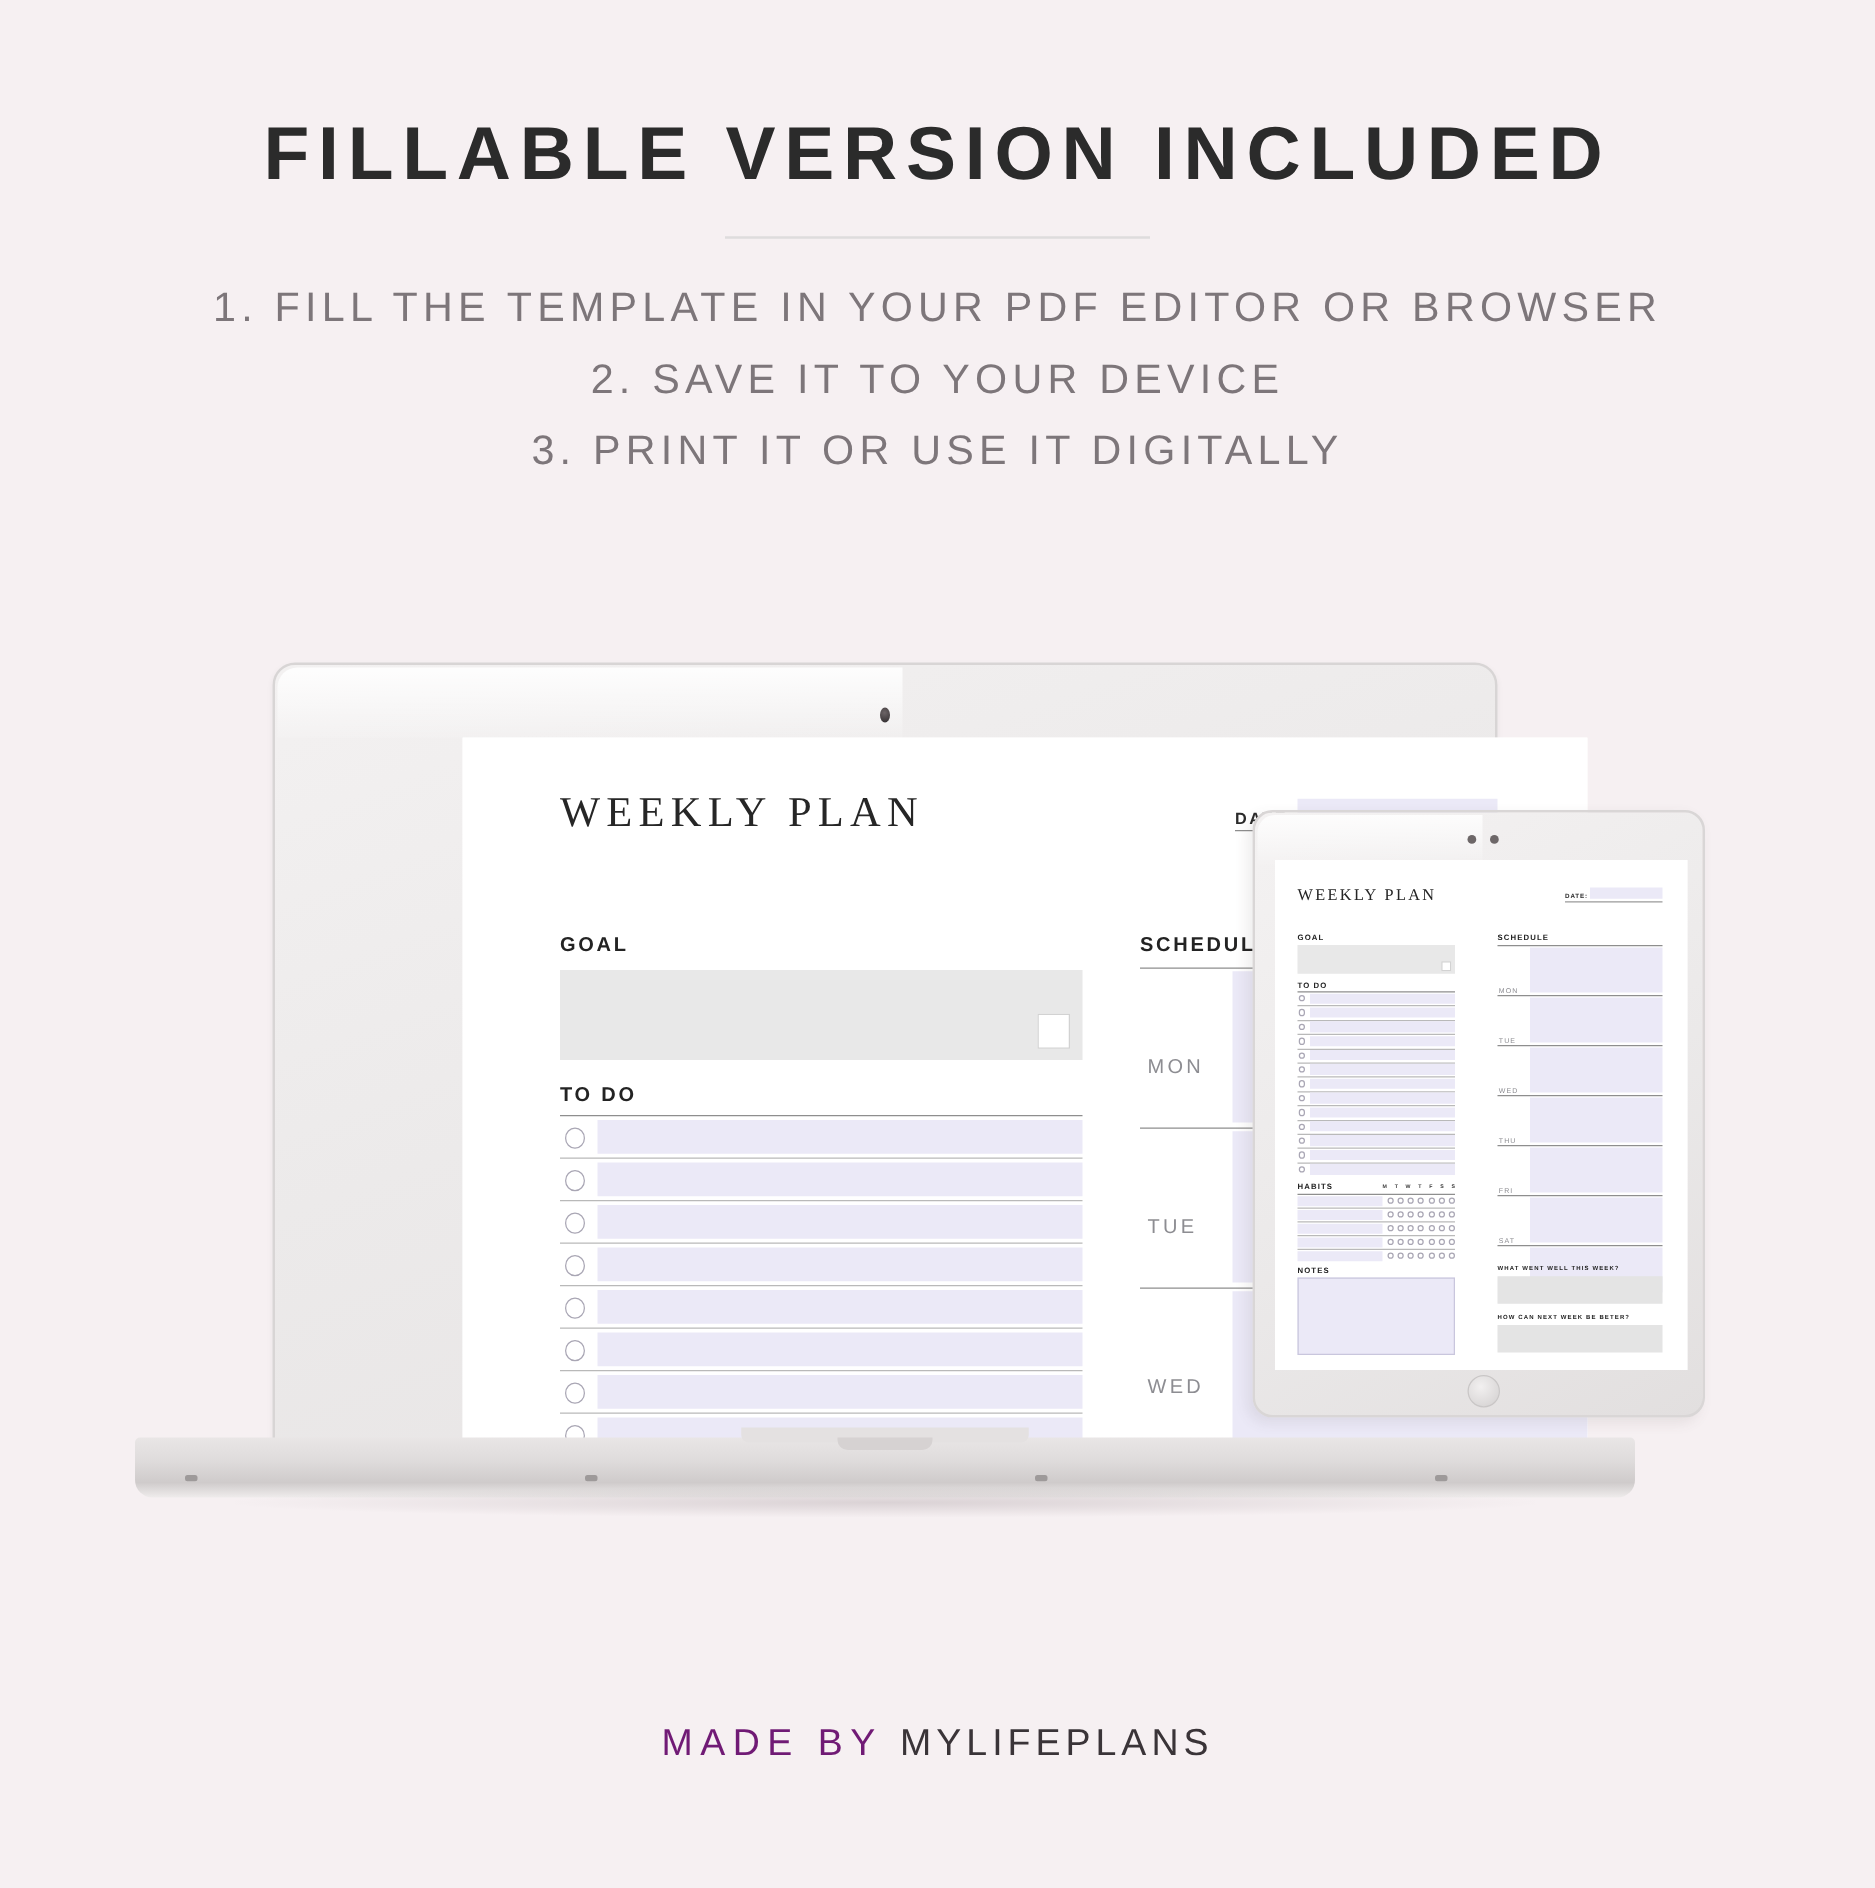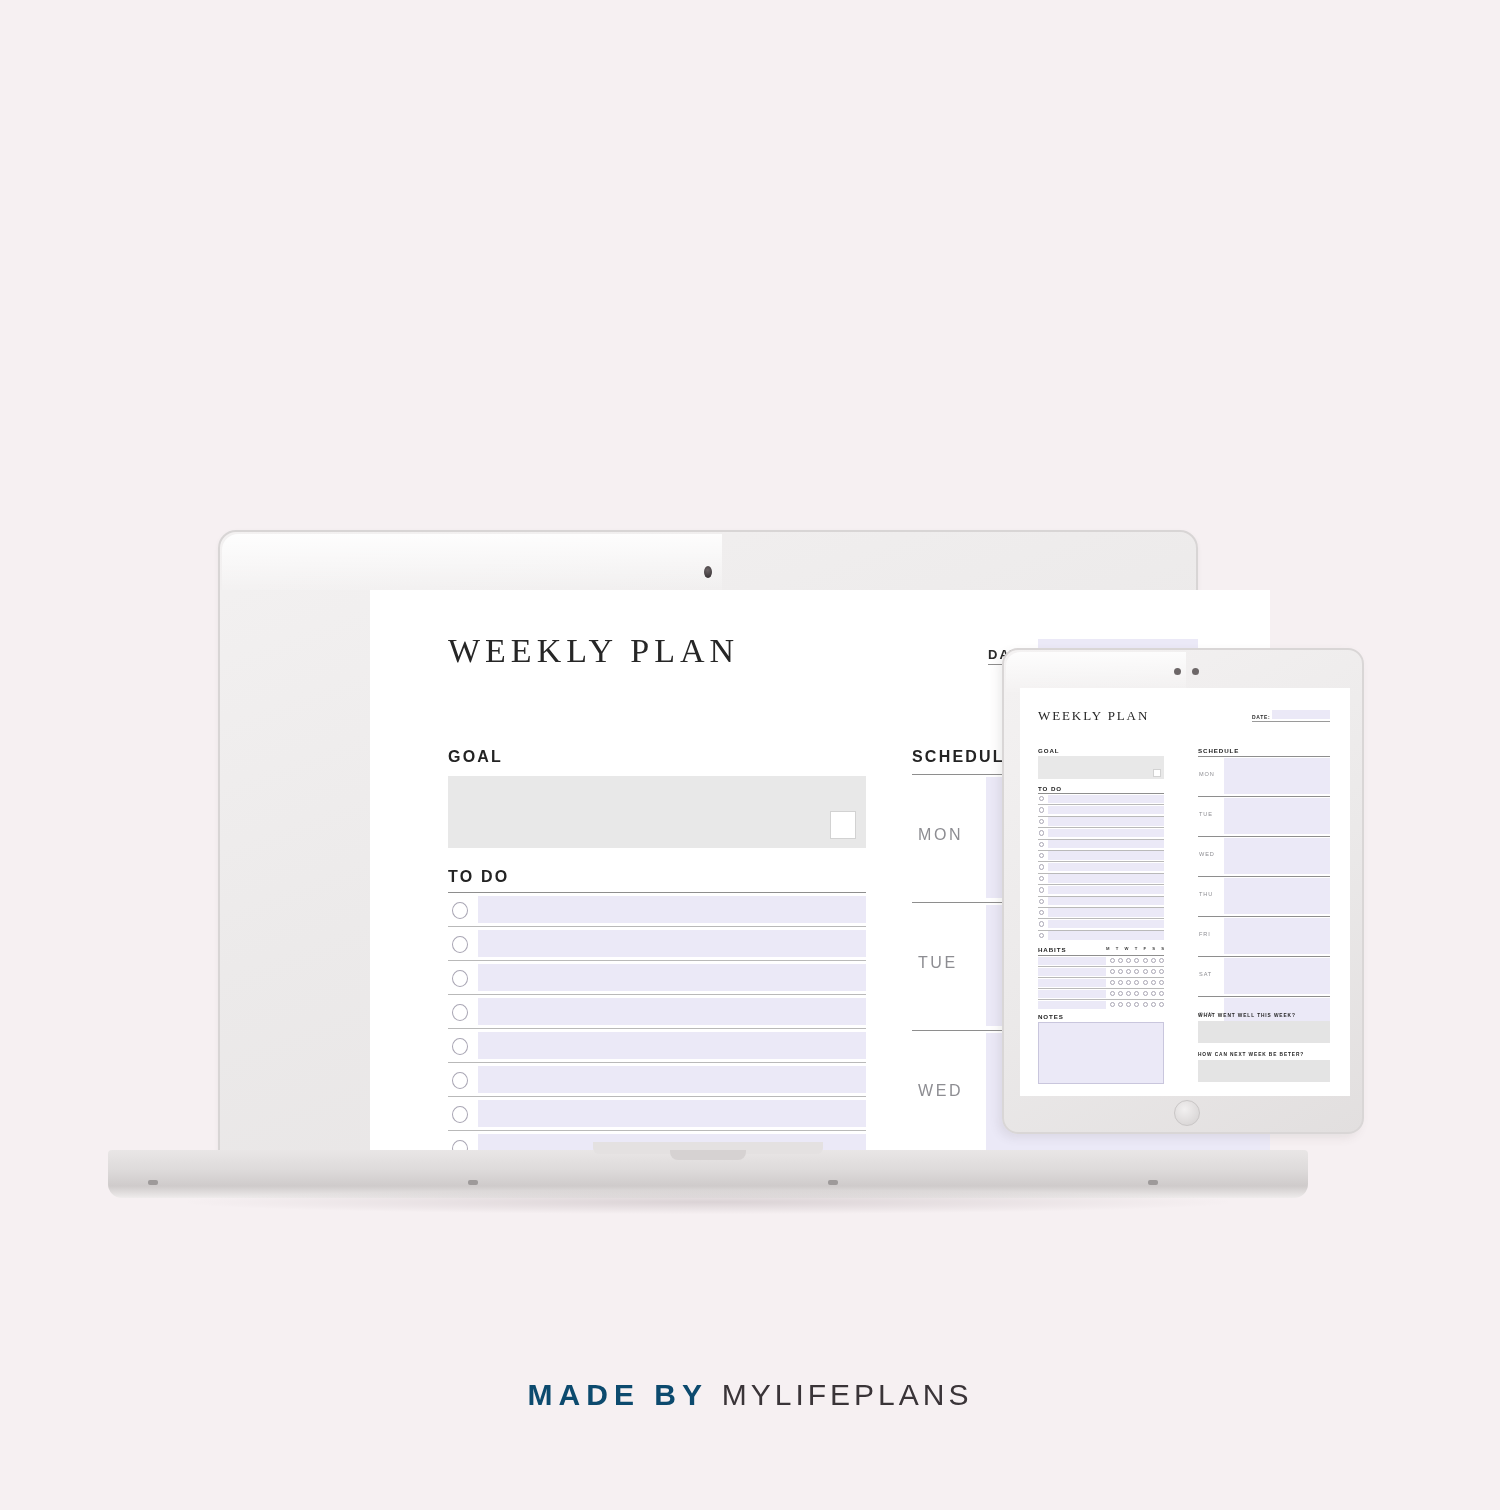--- a/index.html
+++ b/index.html
@@ -36,21 +36,21 @@
     line-height: 57px;
     white-space: nowrap;
   }
 
   
   .footer {
     position: absolute; top: 1378px; left: 0; width: 1500px;
     text-align: center; white-space: nowrap;
   }
   .footer .made-by {
-    font-size: 30px; letter-spacing: 6px; color: #0c4a6e; font-weight: 700;
+    font-size: 30px; letter-spacing: 6px; color: #701a75; font-weight: 400;
   }
   .footer .brand {
     font-size: 30px; letter-spacing: 4px; color: #3a3438; font-weight: 400;
   }
 
   
   .laptop { position: absolute; left: 108px; top: 530px; width: 1200px; height: 710px; }
   .laptop-lid {
     position: absolute; left: 110px; top: 0; width: 980px; height: 628px;
     background: linear-gradient(160deg,#f3f1f1 0%, #eceaea 45%, #e6e3e3 100%);
@@ -89,21 +89,21 @@
   .foot { position:absolute; top:30px; width:10px; height:5px; background:#9e9a9a; border-radius:2px; }
   .laptop-shadow {
     position: absolute; left: 80px; top: 660px; width: 1040px; height: 24px;
     background: radial-gradient(ellipse at center, rgba(120,105,110,0.22), rgba(120,105,110,0) 72%);
   }
 
   
   .planner { position: relative; background: #fff; }
   .pl-title { font-weight: 300; color: #262626; font-family: Liberation Serif, serif; }
   .pl-head { font-weight: 700; color: #232323; }
-  .pl-day { color: #8d8d92; font-weight: 400; }
+  .pl-day { color: #8d8d92; font-weight: 400; margin-top: 19px; }
   .field { background: #ebe9f7; }
   .goalbox { background: #e8e8e8; position: relative; }
   .goalcheck { position:absolute; background:#fff; border:1px solid #d2d2d2; }
   .rule { background: #8e8e8e; }
   .rule-thin { background: #b9b9b9; }
   .circ { border: 1px solid #a9a6b4; border-radius: 50%; background:#fff; }
 
   
   .lp { position:absolute; left:0; top:0; width:900px; height:568px; }
   .lp .t-title { position:absolute; left:78px; top:42px; font-size:34px; letter-spacing:5px; }
@@ -189,20 +189,29 @@
   .tp .t-q1 { left:178px; top:325px; font-size:4.8px; }
   .tp .q1box { position:absolute; left:178px; top:333px; width:132px; height:22px; background:#e4e4e4; }
   .tp .t-q2 { left:178px; top:364px; font-size:4.8px; }
   .tp .q2box { position:absolute; left:178px; top:372px; width:132px; height:22px; background:#e4e4e4; }
 </style>
 </head>
 <body>
 
 <div class="page">
 
+  <div class="header">
+    <div class="main-title">FILLABLE VERSION INCLUDED</div>
+    <div class="divider"></div>
+    <div class="steps">
+      <div class="step-line">1. FILL THE TEMPLATE IN YOUR PDF EDITOR OR BROWSER</div>
+      <div class="step-line">2. SAVE IT TO YOUR DEVICE</div>
+      <div class="step-line">3. PRINT IT OR  USE IT DIGITALLY</div>
+    </div>
+  </div>
 
   <div class="laptop">
     <div class="laptop-lid">
       <div class="lid-sheen"></div>
       <div class="webcam"></div>
 
       <div class="laptop-screen">
         <div class="planner lp">
 
           <div class="pl-title t-title">WEEKLY PLAN</div>

